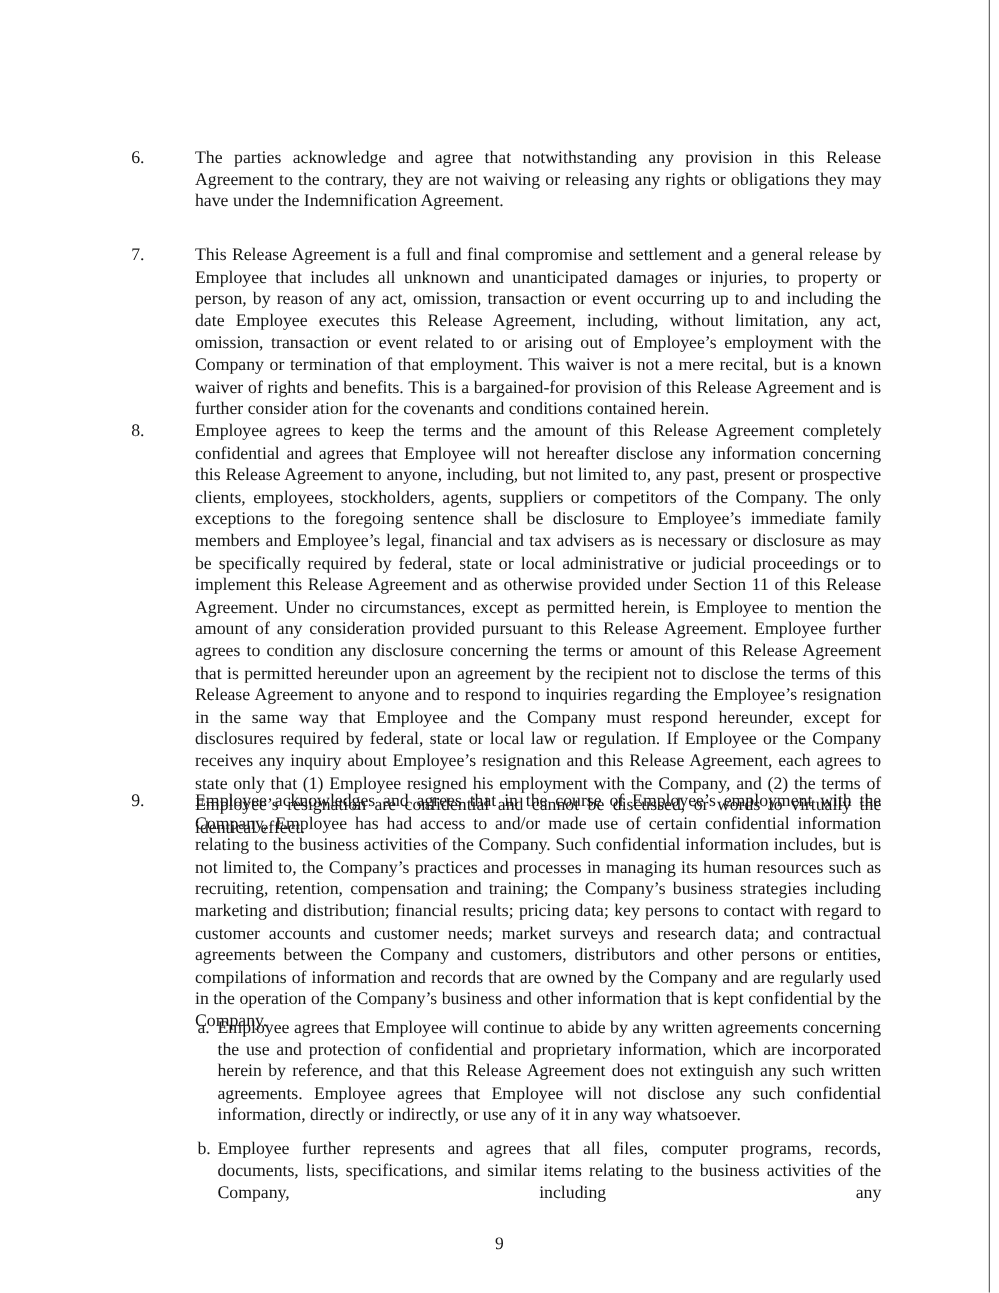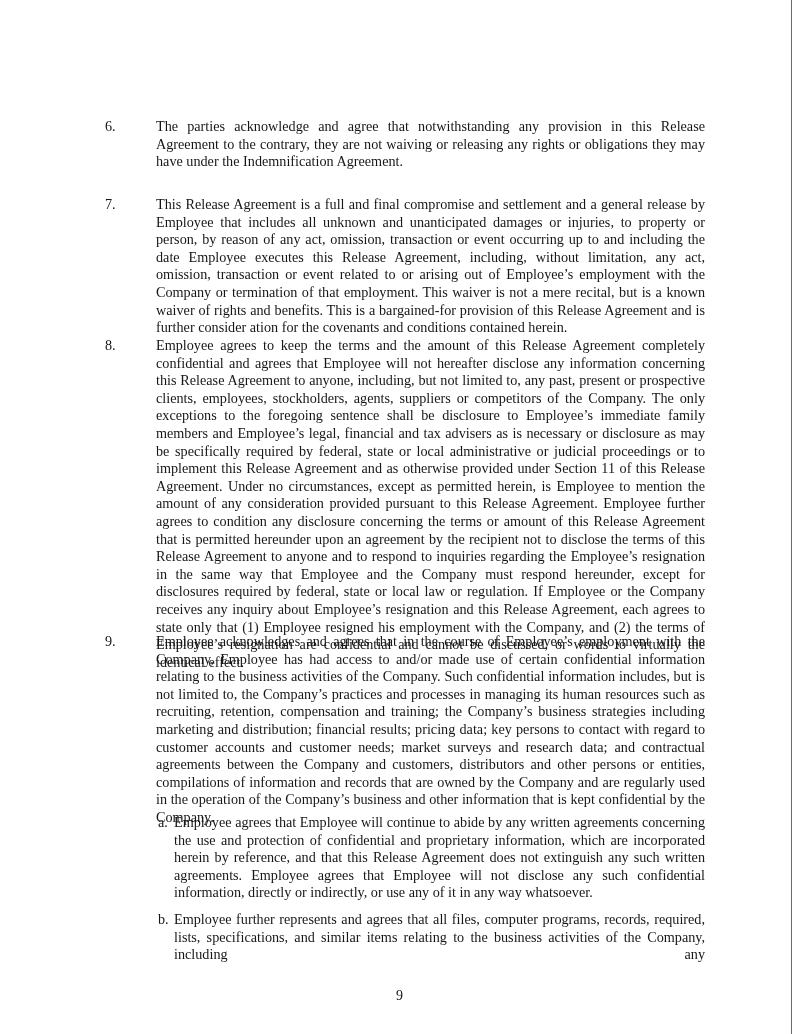--- a/index.html
+++ b/index.html
@@ -114,18 +114,18 @@
     <div class="body">Employee acknowledges and agrees that in the course of Employee’s employment with the Company, Employee has had access to and/or made use of certain confidential information relating to the business activities of the Company. Such confidential information includes, but is not limited to, the Company’s practices and processes in managing its human resources such as recruiting, retention, compensation and training; the Company’s business strategies including marketing and distribution; financial results; pricing data; key persons to contact with regard to customer accounts and customer needs; market surveys and research data; and contractual agreements between the Company and customers, distributors and other persons or entities, compilations of information and records that are owned by the Company and are regularly used in the operation of the Company’s business and other information that is kept confidential by the Company.</div>
   </div>
 
   <div class="sub" style="top:814px;">
     <span class="letter">a.</span>
     <div class="body">Employee agrees that Employee will continue to abide by any written agreements concerning the use and protection of confidential and proprietary information, which are incorporated herein by reference, and that this Release Agreement does not extinguish any such written agreements. Employee agrees that Employee will not disclose any such confidential information, directly or indirectly, or use any of it in any way whatsoever.</div>
   </div>
 
   <div class="sub partial" style="top:911px;">
     <span class="letter">b.</span>
-    <div class="body">Employee further represents and agrees that all files, computer programs, records, required, lists, specifications, and similar items relating to the business activities of the Company, including any</div>
+    <div class="body">Employee further represents and agrees that all files, computer programs, records, documents, lists, specifications, and similar items relating to the business activities of the Company, including any</div>
   </div>
 
   <div class="page-number">9</div>
 
 </div>
 
 </body></html>

